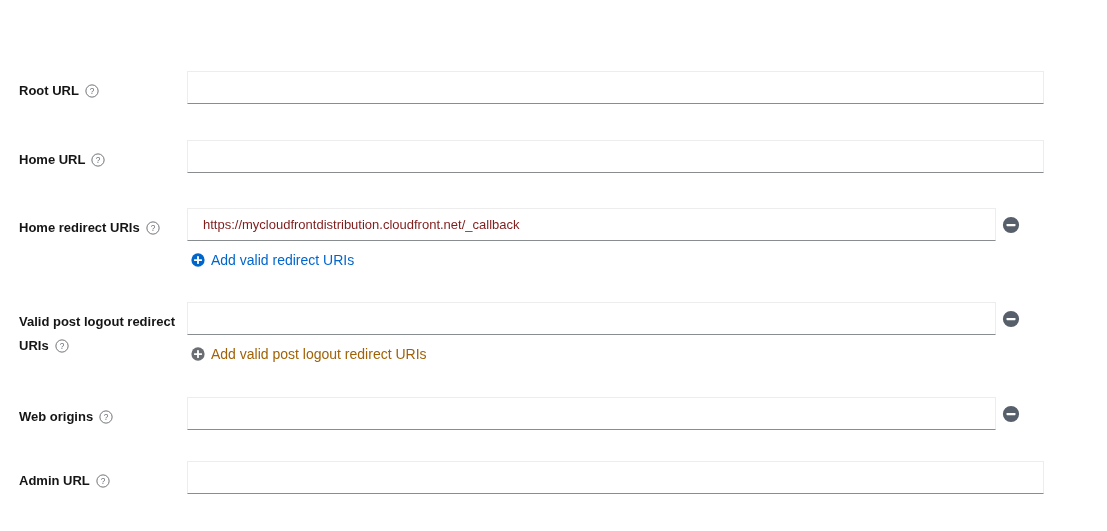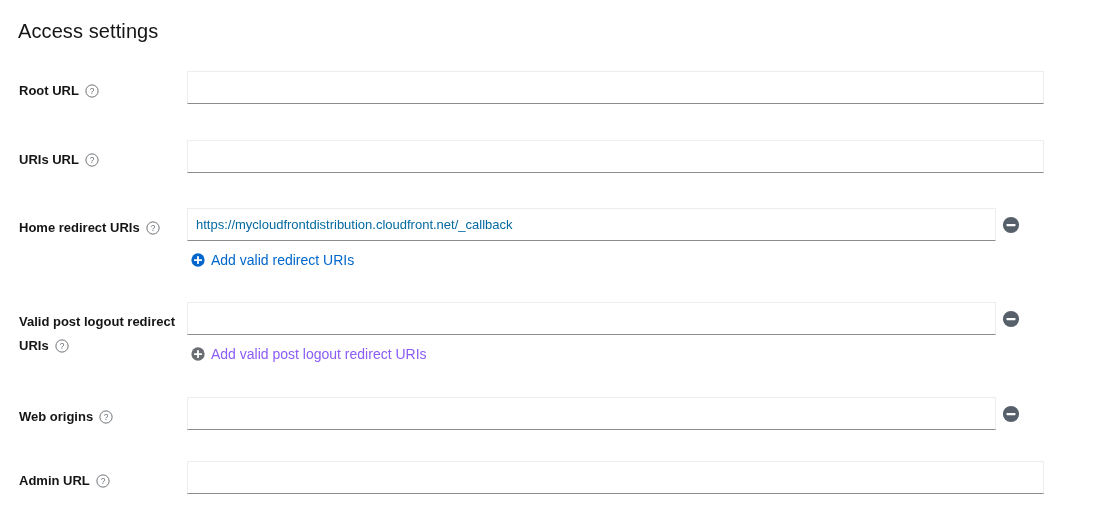--- a/index.html
+++ b/index.html
@@ -90,22 +90,22 @@
 
   .text-input {
     display: block;
     height: 33px;
     border: 1px solid #ededed;
     border-bottom: 1px solid #8a8d90;
     background: #ffffff;
     font-family: "Liberation Sans", "DejaVu Sans", sans-serif;
     font-size: 13px;
     line-height: 31px;
-    color: #0369a1;
-    padding: 0 8px;
+    color: #7f1d1d;
+    padding: 0 15px;
     outline: none;
     border-radius: 0;
   }
   .text-input::placeholder { color: #6a6e73; }
 
   .w-full { width: 857px; }
   .w-short { width: 809px; }
 
   
   .remove-btn {
@@ -138,44 +138,43 @@
   }
   .add-link .plus-icon {
     width: 14px;
     height: 14px;
     margin-right: 6px;
     line-height: 0;
     display: inline-block;
   }
   .add-link .plus-icon svg { display: block; }
   .add-link.enabled { color: #0066cc; }
-  .add-link.disabled { color: #8b5cf6; cursor: default; text-align: right; }
+  .add-link.disabled { color: #a16207; cursor: default; text-align: right; }
 </style>
 </head>
 <body>
 
 <div class="page">
 
-  <div class="section-title">Access settings</div>
 
   <div class="form" id="form-root">
       <div class="form-row">
         <div class="label-cell"><span class="label-text">Root URL</span><span class="help-icon"><svg width="14" height="14" viewBox="0 0 16 16" aria-hidden="true">
               <circle cx="8" cy="8" r="7" fill="none" stroke="#6a6e73" stroke-width="1.1"></circle>
               <text x="8" y="11.6" text-anchor="middle" font-family="Liberation Sans, sans-serif" font-size="9.5" fill="#6a6e73">?</text>
             </svg></span></div>
         <div class="control-cell">
           <div class="input-line">
             <input type="text" class="text-input w-full" value="" style="">
           </div>
         </div>
       </div>
       <div style="height: 27px;"></div>
       <div class="form-row">
-        <div class="label-cell"><span class="label-text">URIs URL</span><span class="help-icon"><svg width="14" height="14" viewBox="0 0 16 16" aria-hidden="true">
+        <div class="label-cell"><span class="label-text">Home URL</span><span class="help-icon"><svg width="14" height="14" viewBox="0 0 16 16" aria-hidden="true">
               <circle cx="8" cy="8" r="7" fill="none" stroke="#6a6e73" stroke-width="1.1"></circle>
               <text x="8" y="11.6" text-anchor="middle" font-family="Liberation Sans, sans-serif" font-size="9.5" fill="#6a6e73">?</text>
             </svg></span></div>
         <div class="control-cell">
           <div class="input-line">
             <input type="text" class="text-input w-full" value="" style="">
           </div>
         </div>
       </div>
       <div style="height: 26px;"></div>

